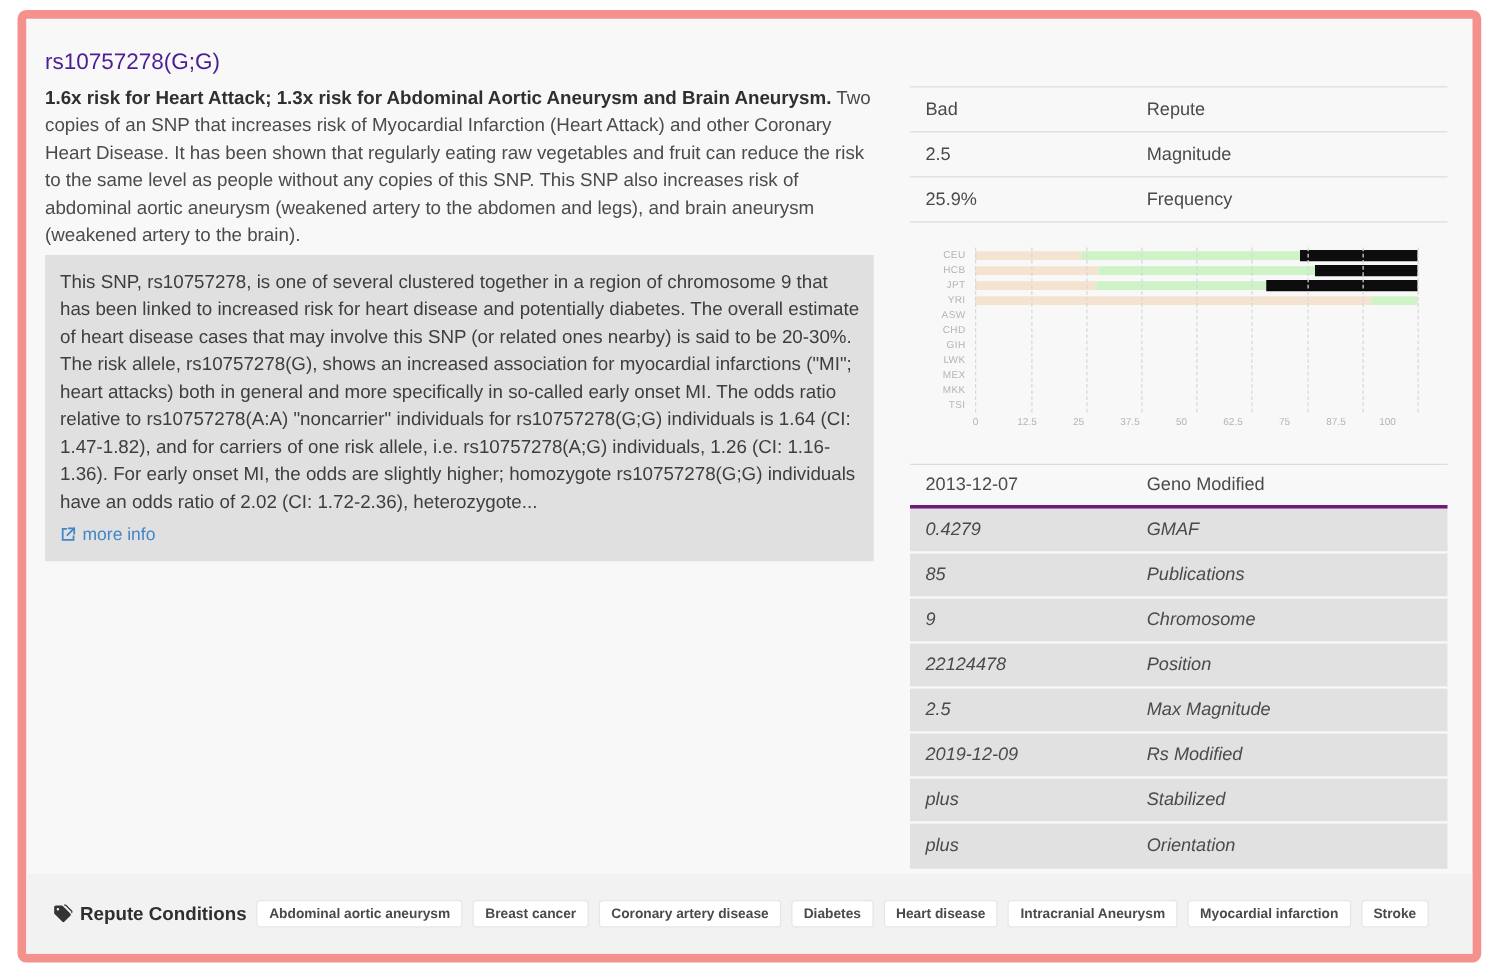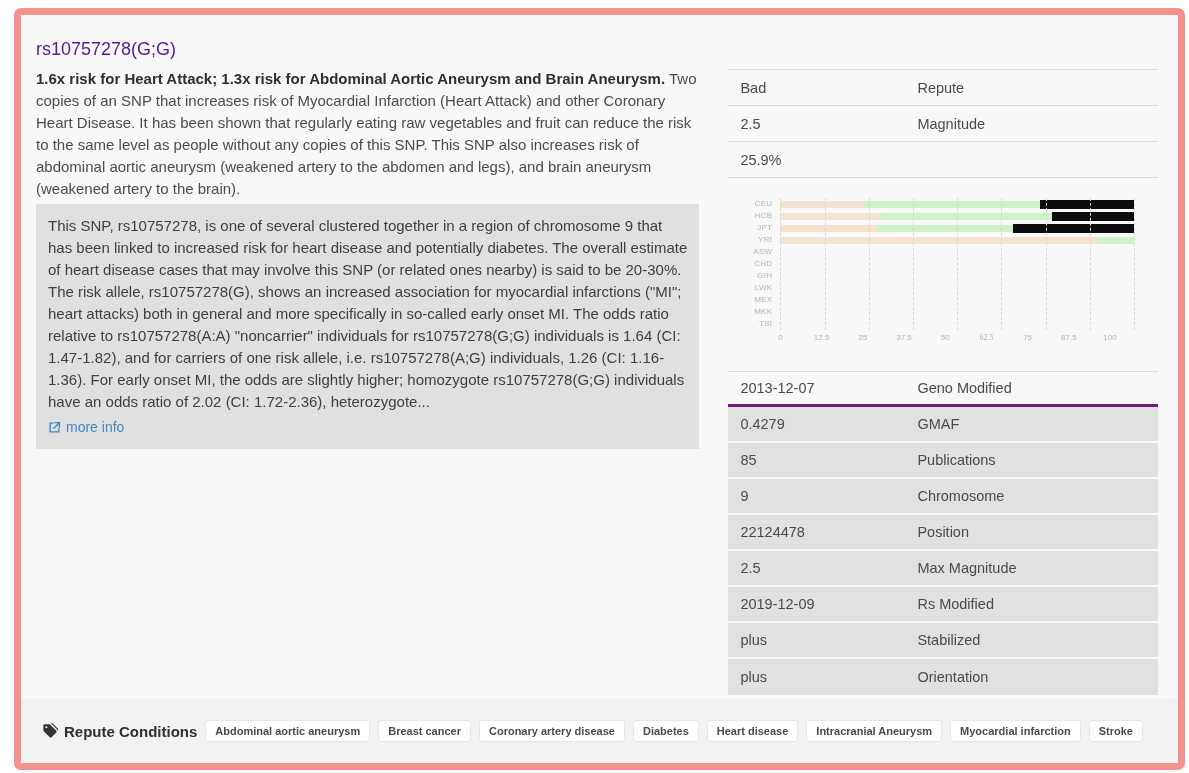--- a/index.html
+++ b/index.html
@@ -20,21 +20,21 @@
   .more-info { display:flex; align-items:center; gap:5px; color:#4285c8; font-size:14px; text-decoration:none; cursor:pointer; margin-top:3px; width:max-content; }
   .more-info svg { display:block; }
 
   .stats { width:100%; }
   .stat-row { display:flex; height:36px; align-items:center; font-size:14.5px; color:#4a4a4a; }
   .stats-top { border-top:1px solid #dcdcdc; }
   .stats-top .stat-row { border-bottom:1px solid #dcdcdc; }
   .stat-value { width:44%; padding-left:12px; }
   .stat-label { flex:1; }
   .stats-bottom .stat-row.white { border-top:1px solid #dcdcdc; border-bottom:3px solid #701a75;justify-content:center; }
-  .stats-bottom .stat-row.shaded { background:#e1e1e1; border-bottom:2px solid #f8f8f9; }
+  .stats-bottom .stat-row.shaded { background:#e1e1e1; border-bottom:2px solid #f8f8f9;font-style:italic; }
   .stats-bottom .stat-row.shaded:last-child { border-bottom:none; }
 
   .chart { margin-top:20px; padding-right:24px; }
   .chart-inner { display:flex; }
   .labels-col { width:52px; }
   .clabel { height:12px; line-height:12px; text-align:right; padding-right:8px; font-size:8px; color:#b3b3b3; letter-spacing:.3px; }
   .plot-col { flex:1; position:relative; }
   .grid { position:absolute; top:0; bottom:0; left:0; right:0; z-index:2; pointer-events:none; }
   .gridline { position:absolute; top:0; bottom:0; width:0; border-left:1px dashed #d8d8d8; }
   .bar-row { height:12px; display:flex; align-items:center; position:relative; z-index:1; }
@@ -75,20 +75,21 @@
           <div class="stat-row">
             <span class="stat-value">Bad</span>
             <span class="stat-label">Repute</span>
           </div>
           <div class="stat-row">
             <span class="stat-value">2.5</span>
             <span class="stat-label">Magnitude</span>
           </div>
           <div class="stat-row">
             <span class="stat-value">25.9%</span>
+            <span class="stat-label">Frequency</span>
           </div>
         </div>
 
       <div class="chart">
         <div class="chart-inner">
           <div class="labels-col" id="chart-labels">
               <div class="clabel">CEU</div>
               <div class="clabel">HCB</div>
               <div class="clabel">JPT</div>
               <div class="clabel">YRI</div>
@@ -141,21 +142,21 @@
                 <div class="bar-row"></div>
               </div>
           </div>
         </div>
         <div class="axis" id="chart-axis">
             <span class="tick" style="left: 0%;">0</span>
             <span class="tick" style="left: 12.5%;">12.5</span>
             <span class="tick" style="left: 25%;">25</span>
             <span class="tick" style="left: 37.5%;">37.5</span>
             <span class="tick" style="left: 50%;">50</span>
-            <span class="tick" style="left: 62.5%; font-family: Liberation Serif, serif;">62.5</span>
+            <span class="tick" style="left: 62.5%;">62.5</span>
             <span class="tick" style="left: 75%;">75</span>
             <span class="tick" style="left: 87.5%;">87.5</span>
             <span class="tick" style="left: 100%;">100</span>
           </div>
       </div>
 
       <div class="stats stats-bottom" id="stats-bottom" style="margin-top:26px">
           <div class="stat-row white">
             <span class="stat-value">2013-12-07</span>
             <span class="stat-label">Geno Modified</span>

